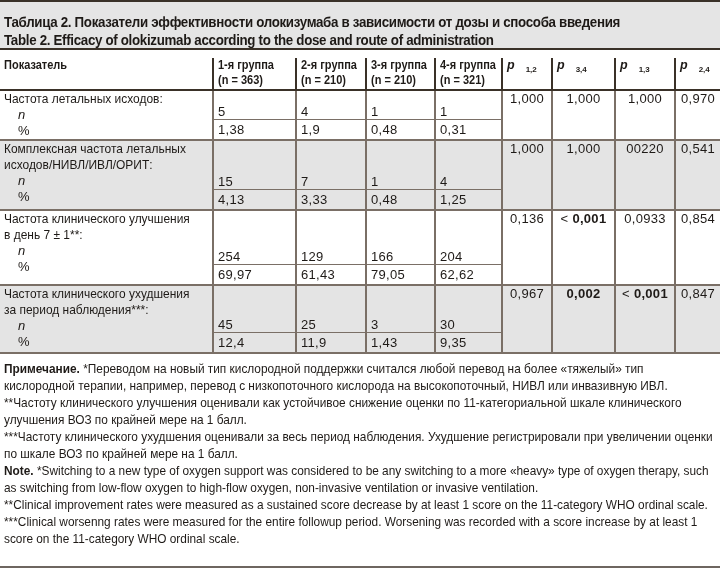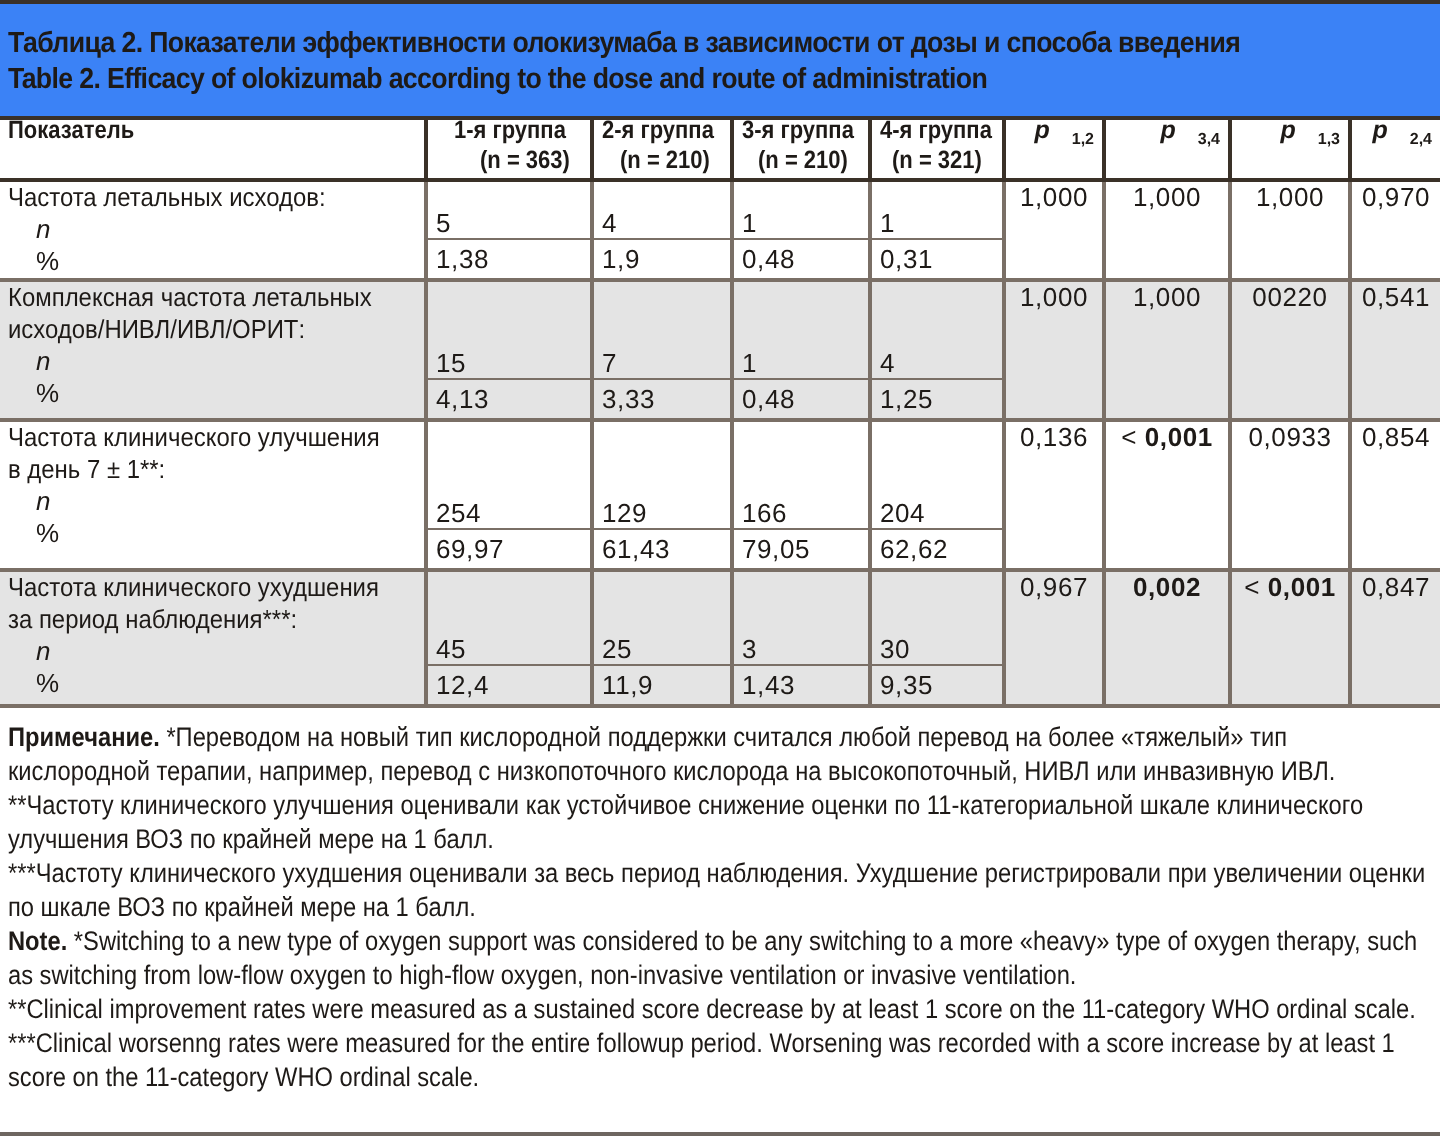--- a/index.html
+++ b/index.html
@@ -1,30 +1,30 @@
 <!DOCTYPE html>
 <html><head>
 <meta charset="utf-8">
 <style>
   html, body { margin: 0; padding: 0; background: #ffffff; }
   body { width: 720px; height: 573px; overflow: hidden; position: relative;
          font-family: "Liberation Sans", "DejaVu Sans", sans-serif; color: #1e1a17; }
-  .title-block { position: absolute; left: 0; top: 0; width: 720px; height: 60px;
-         background: #3b82f6; border-top: 2px solid #3a3128; border-bottom: 2px solid #3a3128; box-sizing: border-box; }
+  .title-block { position: absolute; left: 0; top: 0; width: 720px; height: 50px;
+         background: #e5e5e5; border-top: 2px solid #3a3128; border-bottom: 2px solid #3a3128; box-sizing: border-box; }
   .title-line { position: absolute; left: 4px; font-size: 14.5px; font-weight: bold; letter-spacing: -0.35px; white-space: nowrap;
          transform: scaleX(0.92); transform-origin: left top; }
   .title-ru { top: 12px; }
   .title-en { top: 30px; }
 
   table.t { position: absolute; left: 0; top: 58px; width: 720px; border-collapse: collapse; table-layout: fixed;
          font-size: 13px; }
   table.t td, table.t th { padding: 0 4px; vertical-align: top; box-sizing: border-box; }
   .hdr th { height: 32px; text-align: left; font-weight: bold; font-size: 12.5px; line-height: 15px;
             border-bottom: 2px solid #3a3128; vertical-align: middle; }
-  .hdr th + th { border-left: 2px solid #3a3128; text-align: right; }
+  .hdr th + th { border-left: 2px solid #3a3128; }
   .hdr th.lbl { font-size: 12.5px; }
   .cond { display: inline-block; transform: scaleX(0.88); transform-origin: left center; white-space: nowrap; }
   .pcol { font-style: italic; font-size: 14px; }
   .pcol sub { font-size: 8px; font-style: normal; vertical-align: -3px; margin-left: 11px; }
   td.name { line-height: 16px; padding-top: 3px; }
   td.name .lab { display:block; transform: scaleX(0.92); transform-origin: left top; white-space: nowrap; }
   td.name .sub { display:block; padding-left: 14px; }
   td.name .sub.it { font-style: italic; }
   tr.grp td { border-bottom: 2px solid #7a6f66; }
   tr.grp td + td { border-left: 2px solid #7a6f66; }

